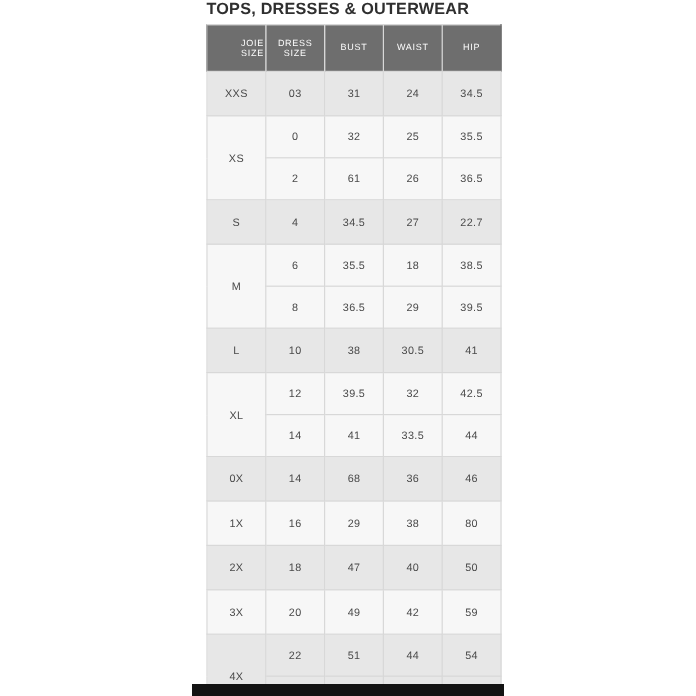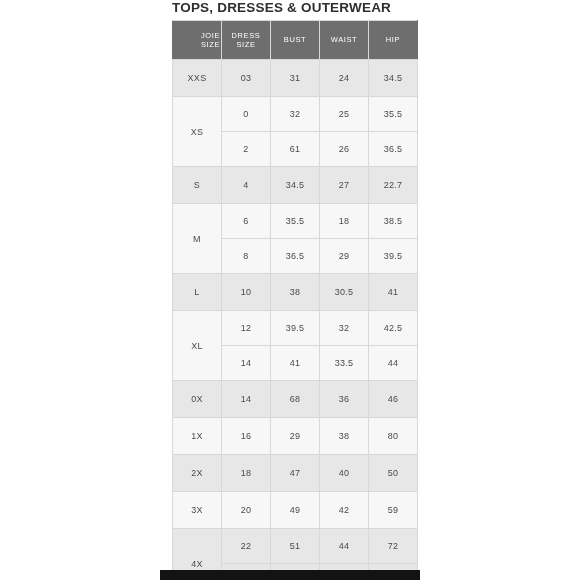--- a/index.html
+++ b/index.html
@@ -202,21 +202,21 @@
           <td class="band-white">20</td>
           <td class="band-white">49</td>
           <td class="band-white">42</td>
           <td class="band-white">59</td>
         </tr>
         <tr class="band-gray sub">
           <td class="band-gray" rowspan="2">4X</td>
           <td class="band-gray">22</td>
           <td class="band-gray">51</td>
           <td class="band-gray">44</td>
-          <td class="band-gray">72</td>
+          <td class="band-gray">54</td>
         </tr>
         <tr class="band-gray sub">
           <td class="band-gray">24</td>
           <td class="band-gray">53</td>
           <td class="band-gray">46</td>
           <td class="band-gray">56</td>
         </tr>
       </tbody>
   </table>
 

